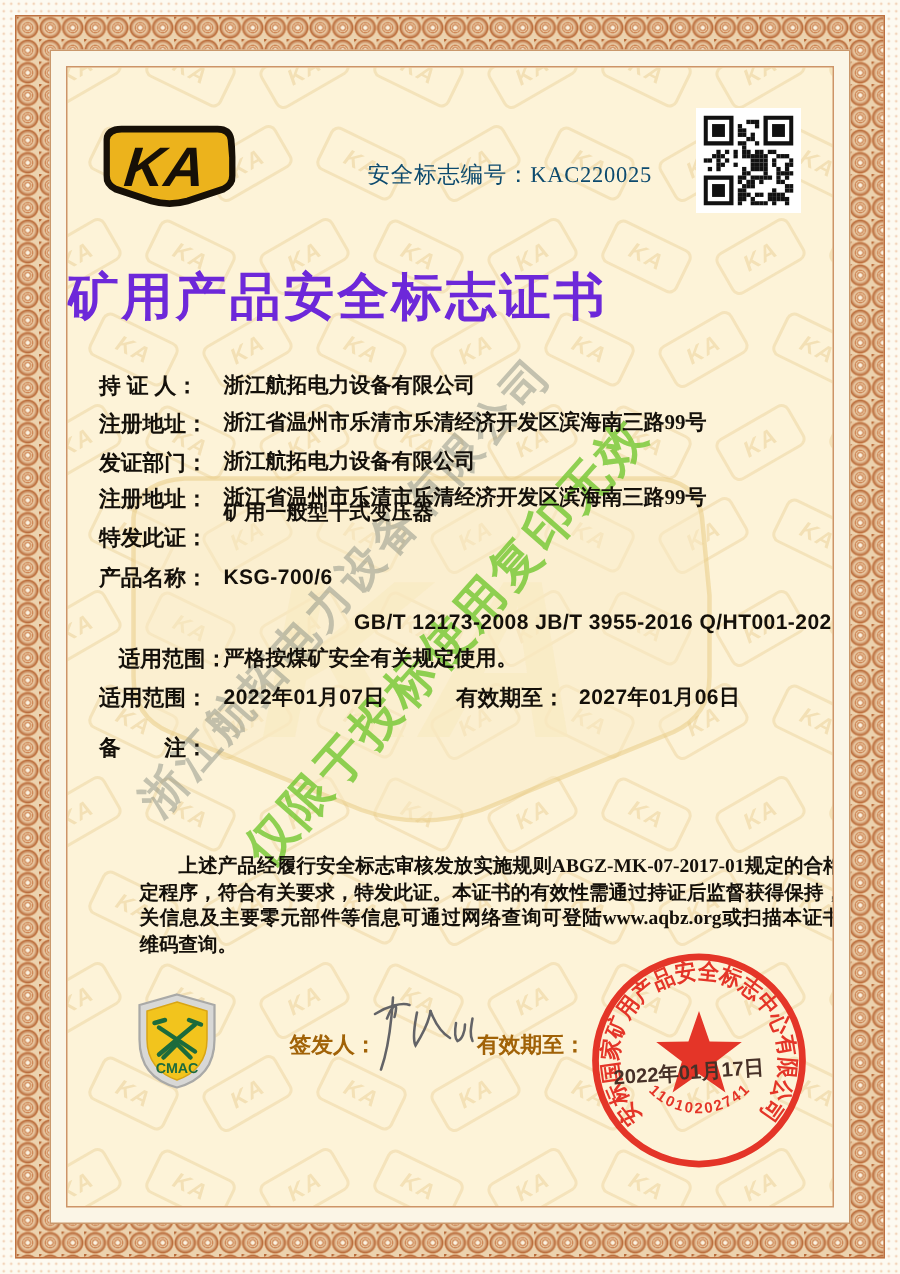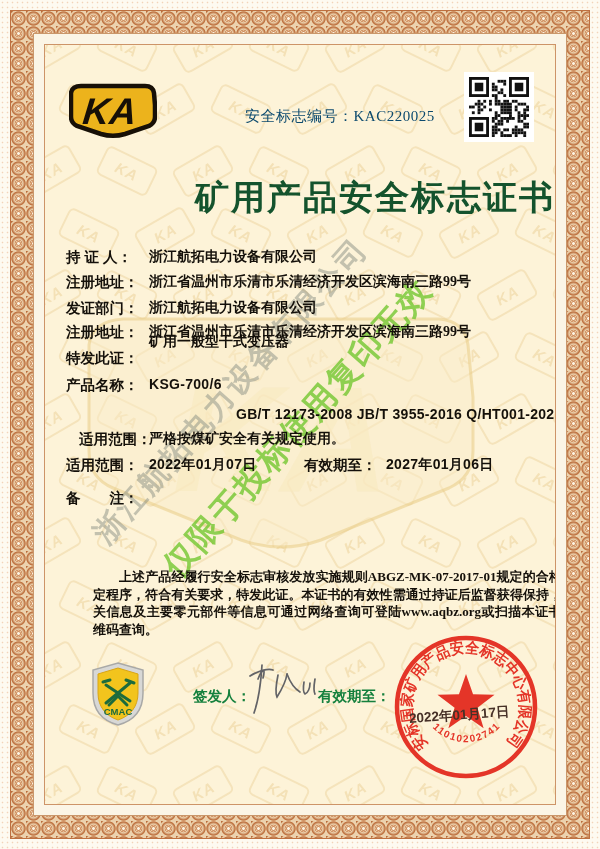--- a/index.html
+++ b/index.html
@@ -21,34 +21,34 @@
   .wm-tiles{position:absolute;inset:0;opacity:.5;}
   .tile{position:absolute;width:52px;height:28px;border:2px solid rgba(222,186,112,.55);
         border-radius:6px;color:rgba(222,186,112,.65);
         font:italic 900 15px "Liberation Sans",sans-serif;
         display:flex;align-items:center;justify-content:center;letter-spacing:1px;}
   .abs{position:absolute;}
   .hdr-num{position:absolute;left:200px;top:62px;font:15px "Liberation Serif",serif;
            color:#0c4a6e;letter-spacing:.5px;white-space:nowrap;}
   .qr-box{position:absolute;left:419px;top:27px;width:70px;height:70px;background:#fff;
           display:flex;align-items:center;justify-content:center;}
-  .title{position:absolute;left:0;top:130px;width:100%;text-align:right;
-         font:bold 34px "Liberation Serif",serif;color:#14532d;letter-spacing:2px;}
+  .title{position:absolute;left:0;top:130px;width:100%;text-align:left;
+         font:bold 34px "Liberation Serif",serif;color:#6d28d9;letter-spacing:2px;}
   .lbl{position:absolute;font:bold 14.5px "Liberation Sans",sans-serif;color:#14100a;white-space:nowrap;}
   .val{position:absolute;font:bold 14px "Liberation Serif",serif;color:#14100a;white-space:nowrap;}
   .val.num{font:bold 14px "Liberation Sans",sans-serif;letter-spacing:.3px;}
   .statement{position:absolute;left:16px;top:523px;width:482px;text-align:justify;
              font:bold 13px "Liberation Serif",serif;color:#14100a;line-height:17.5px;
              text-indent:2em;margin-left:32px;}
   .wm-line{position:absolute;width:0;height:0;}
   .wm-line>span{position:absolute;transform:translate(-50%,-50%) rotate(-48.5deg);
                 white-space:nowrap;font-family:"Liberation Serif",serif;font-weight:bold;}
   .wm-grey>span{font-size:30px;letter-spacing:3px;color:rgba(138,144,132,.5);}
   .wm-green>span{font-size:33px;letter-spacing:2px;color:rgba(112,197,44,.78);}
-  .ftr-lbl{position:absolute;font:bold 14.5px "Liberation Sans",sans-serif;color:#15803d;white-space:nowrap;}
+  .ftr-lbl{position:absolute;font:bold 14.5px "Liberation Sans",sans-serif;color:#a16207;white-space:nowrap;}
 </style>
 </head>
 <body>
 
 <div class="cert">
   <div class="band"></div>
   <div class="mat"></div>
 
   <div class="content">
 

